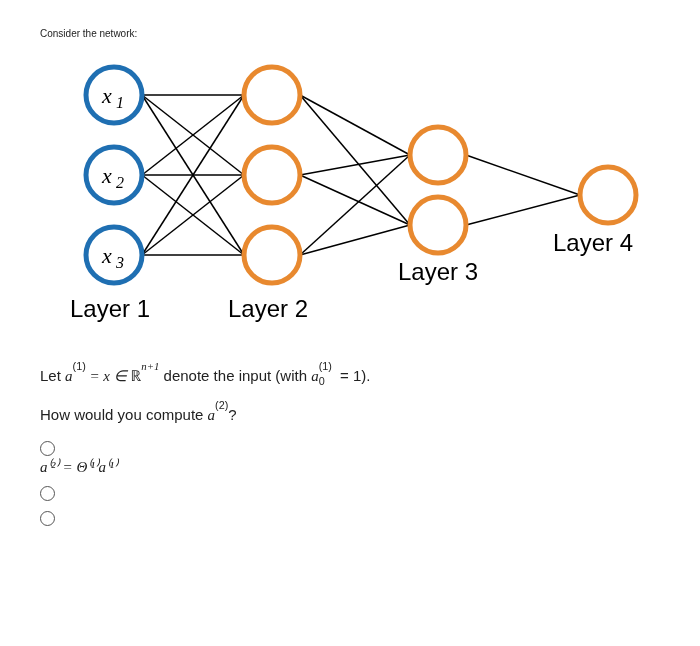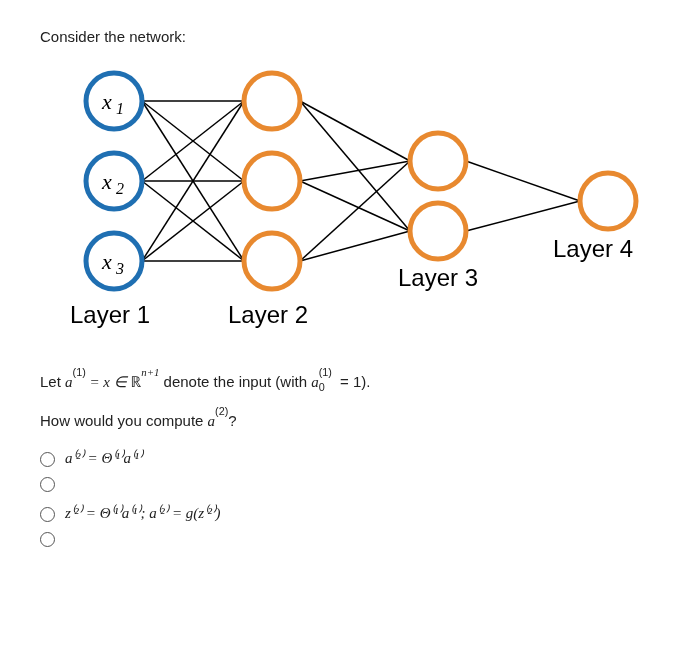--- a/index.html
+++ b/index.html
@@ -7,39 +7,40 @@
     margin: 0;
     padding: 28px 0 0 40px;
     width: 700px;
     height: 646px;
     font-family: Arial, Helvetica, sans-serif;
     font-size: 15px;
     color: #222;
     background: #fff;
   }
   .prompt {
-    font-size: 15px;
+    font-size: 10px;
     margin-bottom: 16px;
   }
   .net-wrap {
     margin: 0 0 10px 18px;
   }
   .net-svg { display: block; }
   .qtext {
     margin: 18px 12px 0 0;
     font-size: 15px;
     line-height: 1.6;
   }
   .qtext p { margin: 10px 0 14px 0; }
   .options { margin-top: 6px; }
   .opt {
     display: flex;
-    align-items: flex-end;
+    align-items: flex-start;
     margin: 10px 0;
     font-size: 15px;
+    flex-direction: column;
   }
   .radio {
     width: 15px; height: 15px;
     border: 1px solid #555;
     border-radius: 50%;
     margin-right: 10px;
     flex: 0 0 auto;
   }
   sup { font-size: 0.72em; position: relative; top: -0.45em; }
   sub { font-size: 0.72em; position: relative; top: 0.3em; }
@@ -129,18 +130,14 @@
 <div class="options">
   <div class="opt">
     <span class="radio"></span>
     <span class="math">a⁽²⁾ = Θ⁽¹⁾a⁽¹⁾</span>
   </div>
   <div class="opt">
     <span class="radio"></span>
   </div>
   <div class="opt">
     <span class="radio"></span>
-    <span class="math">z⁽²⁾ = Θ⁽¹⁾a⁽¹⁾;  a⁽²⁾ = g(z⁽²⁾)</span>
-  </div>
-  <div class="opt">
-    <span class="radio"></span>
   </div>
 </div>
 
 </body></html>

